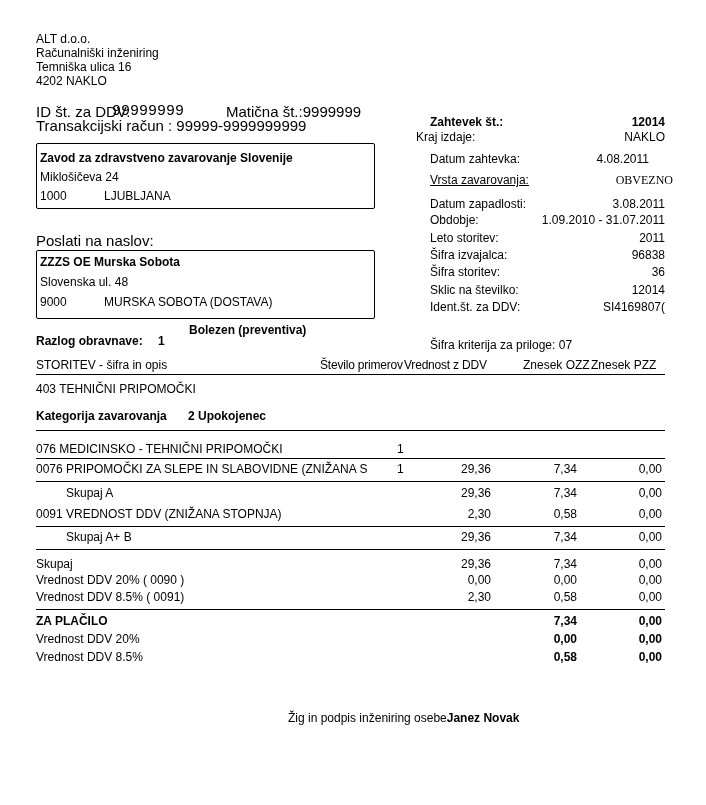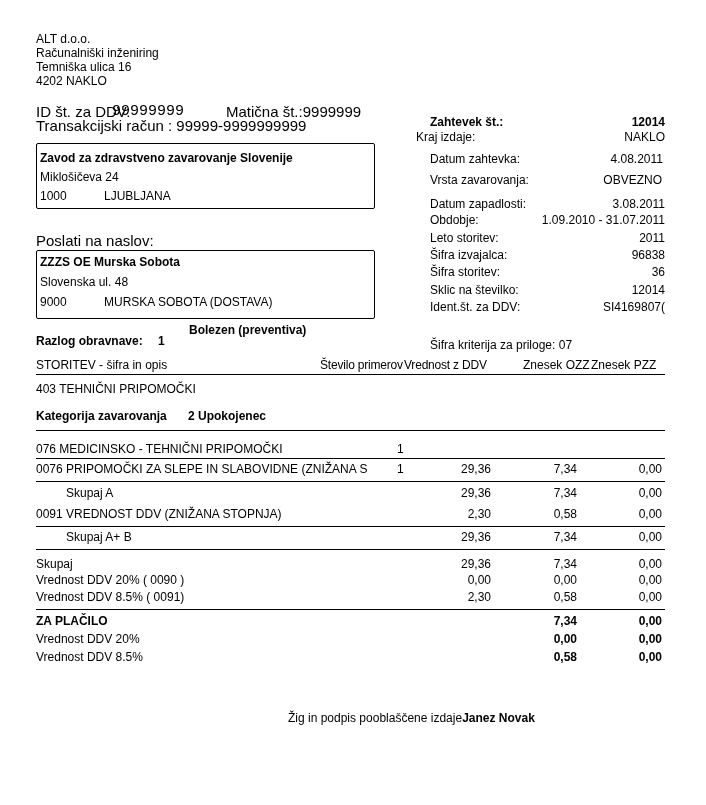--- a/index.html
+++ b/index.html
@@ -38,23 +38,23 @@
 <div class="abs f12" style="left:40px;top:275px;">Slovenska ul. 48</div>
 <div class="abs f12" style="left:40px;top:295px;">9000</div>
 <div class="abs f12" style="left:104px;top:295px;">MURSKA SOBOTA (DOSTAVA)</div>
 
 <div id="request-info">
     <div class="abs f12 b" style="left: 430px; top: 115px;">Zahtevek št.:</div>
     <div class="abs f12 r b" style="right: 41px; top: 115px;">12014</div>
     <div class="abs f12" style="left: 416px; top: 130px;">Kraj izdaje:</div>
     <div class="abs f12 r" style="right: 41px; top: 130px;">NAKLO</div>
     <div class="abs f12" style="left: 430px; top: 152px;">Datum zahtevka:</div>
-    <div class="abs f12 r" style="right: 43px; top: 152px;">4.08.2011</div>
-    <div class="abs f12" style="left: 430px; top: 173px;">Vrsta zavarovanja:</div>
-    <div class="abs f12 r" style="right: 44px; top: 173px;">OBVEZNO</div>
+    <div class="abs f12 r" style="right: 57px; top: 152px;">4.08.2011</div>
+    <div class="abs f12" style="left: 430px; top: 173px; text-decoration: underline;">Vrsta zavarovanja:</div>
+    <div class="abs f12 r" style="right: 33px; top: 173px; font-family: Liberation Serif, serif;">OBVEZNO</div>
     <div class="abs f12" style="left: 430px; top: 197px;">Datum zapadlosti:</div>
     <div class="abs f12 r" style="right: 41px; top: 197px;">3.08.2011</div>
     <div class="abs f12" style="left: 430px; top: 213px;">Obdobje:</div>
     <div class="abs f12 r" style="right: 41px; top: 213px;">1.09.2010  -  31.07.2011</div>
     <div class="abs f12" style="left: 430px; top: 231px;">Leto storitev:</div>
     <div class="abs f12 r" style="right: 41px; top: 231px;">2011</div>
     <div class="abs f12" style="left: 430px; top: 248px;">Šifra izvajalca:</div>
     <div class="abs f12 r" style="right: 41px; top: 248px;">96838</div>
     <div class="abs f12" style="left: 430px; top: 265px;">Šifra storitev:</div>
     <div class="abs f12 r" style="right: 41px; top: 265px;">36</div>
@@ -122,13 +122,13 @@
     <div class="abs f12 r b" style="right: 129px; top: 614px;">7,34</div>
     <div class="abs f12 r b" style="right: 44px; top: 614px;">0,00</div>
     <div class="abs f12" style="left: 36px; top: 632px;">Vrednost DDV 20%</div>
     <div class="abs f12 r b" style="right: 129px; top: 632px;">0,00</div>
     <div class="abs f12 r b" style="right: 44px; top: 632px;">0,00</div>
     <div class="abs f12" style="left: 36px; top: 650px;">Vrednost DDV 8.5%</div>
     <div class="abs f12 r b" style="right: 129px; top: 650px;">0,58</div>
     <div class="abs f12 r b" style="right: 44px; top: 650px;">0,00</div>
   </div>
 
-<div class="abs f12" style="left:288px;top:711px;"><span>Žig in podpis pooblaščene izdaje</span><span class="b">Janez Novak</span></div>
+<div class="abs f12" style="left:288px;top:711px;"><span>Žig in podpis inženiring osebe</span><span class="b">Janez Novak</span></div>
 
 </body></html>

